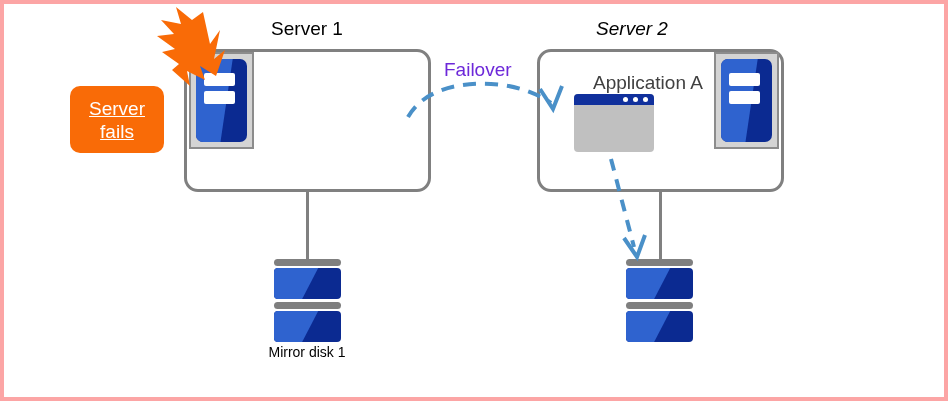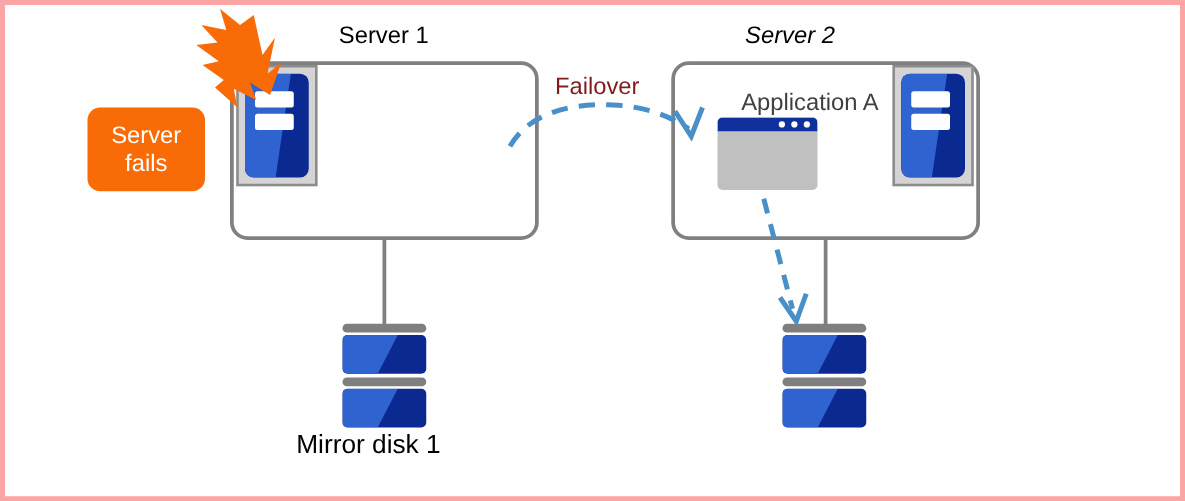--- a/index.html
+++ b/index.html
@@ -120,23 +120,24 @@
   .disk .platter::before {
     content: "";
     position: absolute;
     left: 0; top: 0; bottom: 0; right: 0;
     background: #2f63cf;
     clip-path: polygon(0 0, 66% 0, 42% 100%, 0 100%);
   }
   .disk .cap.c2 { margin-top: 3px; }
   .disk-label {
     position: absolute;
-    font-size: 21px;
+    font-size: 14px;
     color: #000000;
     white-space: nowrap;
+    text-align: center;
   }
 
   
   .connector {
     position: absolute;
     width: 3px;
     background: #808080;
   }
 
   
@@ -160,21 +161,21 @@
     left: 0;
     top: 0;
     width: 948px;
     height: 401px;
     pointer-events: none;
   }
 
   .failover-label {
     position: absolute;
     font-size: 19px;
-    color: #7f1d1d;
+    color: #6d28d9;
     white-space: nowrap;
   }
 </style>
 </head>
 <body>
 
 <div id="canvas">
 
   <div class="server-title" style="left:243px; top:14px; width:120px;">Server 1</div>
 
@@ -191,21 +192,21 @@
 
   <div class="disk" style="left:270px; top:255px; width:67px;">
     <div class="cap c1"></div>
     <div class="platter"></div>
     <div class="cap c2"></div>
     <div class="platter"></div>
   </div>
 
   <div class="disk-label" style="left:233px; top:340px; width:140px;">Mirror disk 1</div>
 
-  <div class="fail-box" style="left:66px; top:82px; width:94px; height:67px;">
+  <div class="fail-box" style="left:66px; top:82px; width:94px; height:67px;text-decoration:underline;">
     <span>Server</span>
     <span>fails</span>
   </div>
 
   <div class="server-title" style="left:568px; top:14px; width:120px;font-style:italic;">Server 2</div>
 
   <div class="server-box" style="left:533px; top:45px; width:247px; height:143px;"></div>
 
   <div class="srv-icon" style="left:710px; top:48px; width:65px; height:97px;">
     <div class="body">

